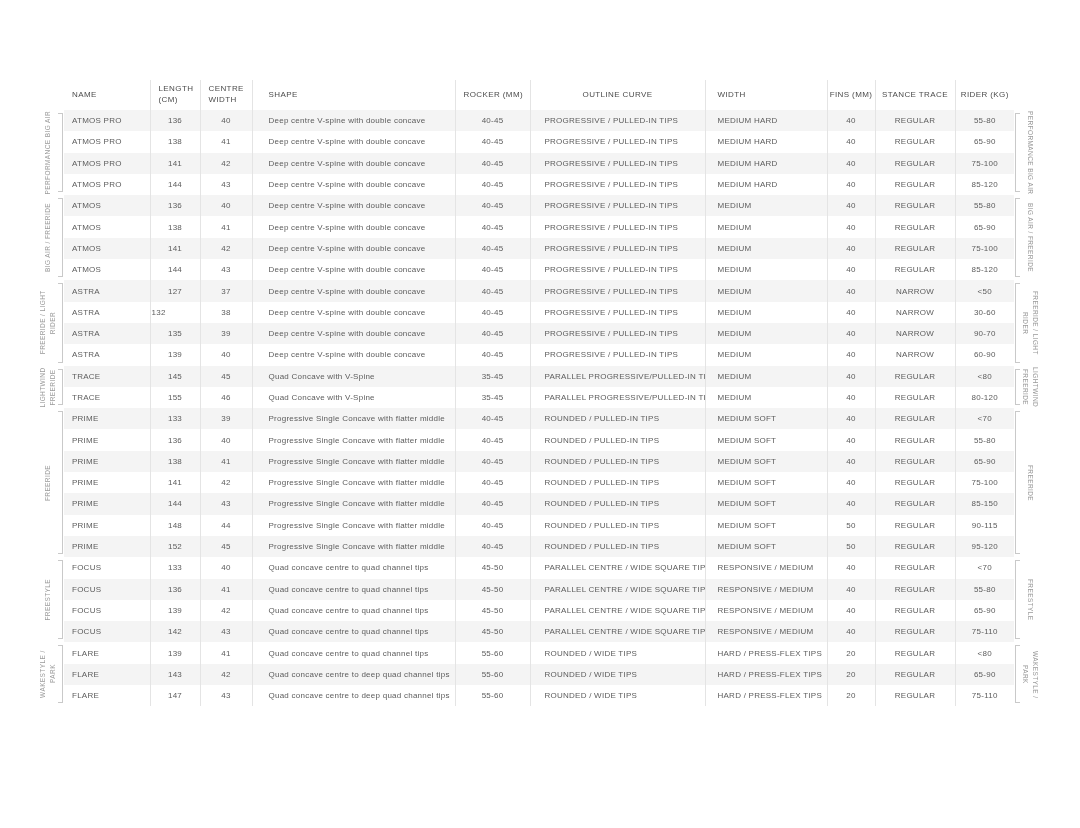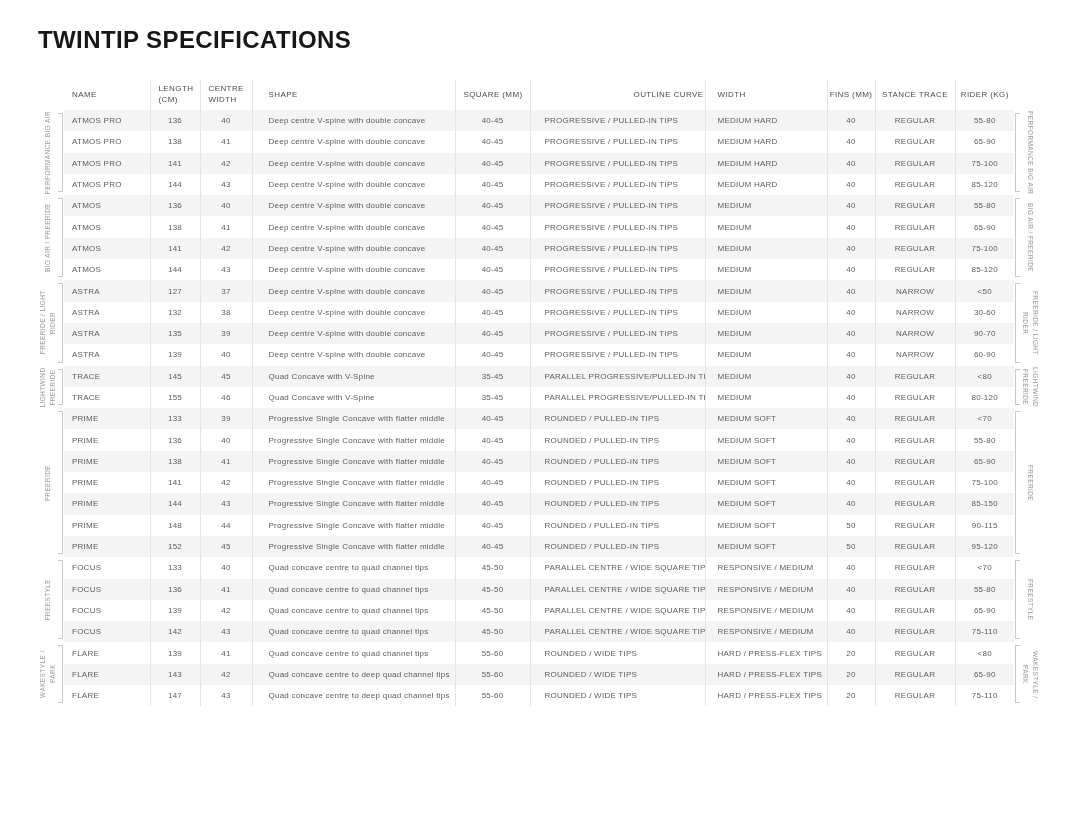--- a/index.html
+++ b/index.html
@@ -44,21 +44,20 @@
 
   .footnote {
     position:absolute; left:38px; top:785px;
     font-size:13px; color:#b9b9b9; letter-spacing:0.2px;
   }
 </style>
 </head>
 <body>
 
 <div class="page">
-  <div class="title">TWINTIP SPECIFICATIONS</div>
 
   <div class="main">
     <div class="gutter gutter-left" id="gutter-left">
         <div class="group" style="height: 85.2px;">
           <div class="bracket"></div>
           <span class="lbl">PERFORMANCE BIG AIR</span>
         </div>
         <div class="group" style="height: 85.2px;">
           <div class="bracket"></div>
           <span class="lbl">BIG AIR / FREERIDE</span>
@@ -97,22 +96,22 @@
           <col style="width: 48px;">
           <col style="width: 80px;">
           <col style="width: 59px;">
         </colgroup>
       <thead>
           <tr id="specs-head">
             <th style="text-align: left; padding-left: 8px;">NAME</th>
             <th style="text-align: left; padding-left: 8px;">LENGTH (CM)</th>
             <th style="text-align: left; padding-left: 8px;">CENTRE WIDTH</th>
             <th style="text-align: left; padding-left: 16px;">SHAPE</th>
-            <th style="text-align: left; padding-left: 8px;">SQUARE (MM)</th>
-            <th style="text-align: right; padding-left: 1px;">OUTLINE CURVE</th>
+            <th style="text-align: left; padding-left: 8px;">ROCKER (MM)</th>
+            <th style="text-align: center; padding-left: 1px;">OUTLINE CURVE</th>
             <th style="text-align: left; padding-left: 12px;">WIDTH</th>
             <th style="text-align: center;">FINS (MM)</th>
             <th style="text-align: center;">STANCE TRACE</th>
             <th style="text-align: center;">RIDER (KG)</th>
           </tr>
         </thead>
       <tbody id="specs-body">
           <tr>
             <td style="text-align: left; padding-left: 8px;">ATMOS PRO</td>
             <td style="text-align: center;">136</td>
@@ -216,21 +215,21 @@
             <td style="text-align: left; padding-left: 16px;">Deep centre V-spine with double concave</td>
             <td style="text-align: center;">40-45</td>
             <td style="text-align: left; padding-left: 14px;">PROGRESSIVE / PULLED-IN TIPS</td>
             <td style="text-align: left; padding-left: 12px;">MEDIUM</td>
             <td style="text-align: center;">40</td>
             <td style="text-align: center;">NARROW</td>
             <td style="text-align: center;">&lt;50</td>
           </tr>
           <tr>
             <td style="text-align: left; padding-left: 8px;">ASTRA</td>
-            <td style="text-align: center;">132</td>
+            <td style="">132</td>
             <td style="text-align: center;">38</td>
             <td style="text-align: left; padding-left: 16px;">Deep centre V-spine with double concave</td>
             <td style="text-align: center;">40-45</td>
             <td style="text-align: left; padding-left: 14px;">PROGRESSIVE / PULLED-IN TIPS</td>
             <td style="text-align: left; padding-left: 12px;">MEDIUM</td>
             <td style="text-align: center;">40</td>
             <td style="text-align: center;">NARROW</td>
             <td style="text-align: center;">30-60</td>
           </tr>
           <tr>

